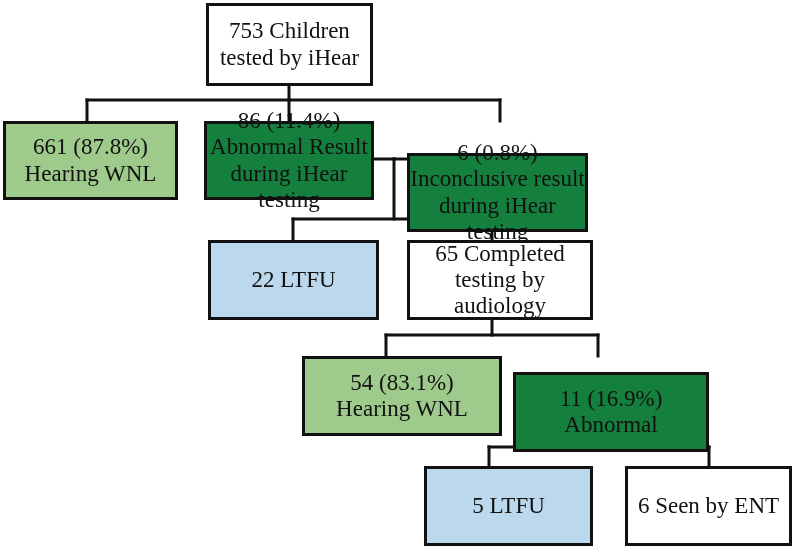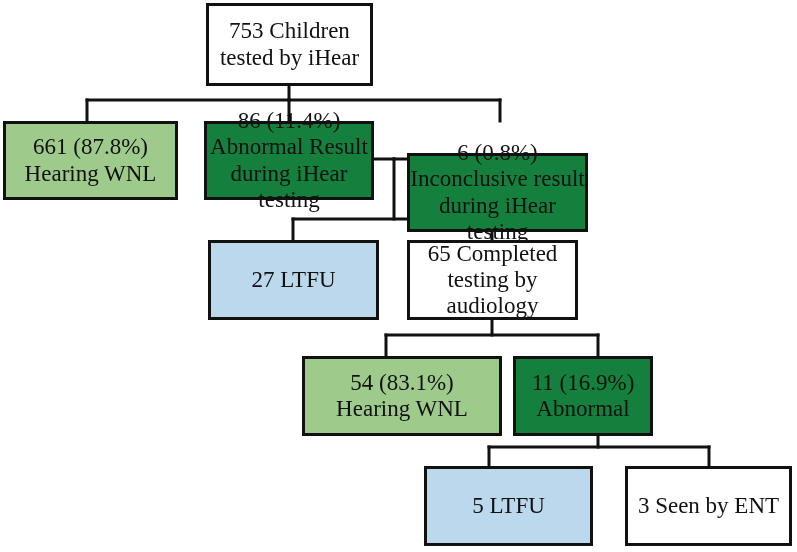--- a/index.html
+++ b/index.html
@@ -87,34 +87,34 @@
         <span class="txt">86 (11.4%)
 Abnormal Result
 during iHear testing</span>
       </div>
       <div class="node fill-yellow" style="left: 407px; top: 121px; width: 181px; height: 79px; margin-top: 32px;">
         <span class="txt">6 (0.8%)
 Inconclusive result
 during iHear testing</span>
       </div>
       <div class="node fill-blue" style="left: 208px; top: 240px; width: 171px; height: 80px;">
-        <span class="txt">27 LTFU</span>
+        <span class="txt">22 LTFU</span>
       </div>
-      <div class="node fill-white" style="left: 407px; top: 240px; width: 171px; height: 80px; text-align: center;">
+      <div class="node fill-white" style="left: 407px; top: 240px; width: 186px; height: 80px; text-align: center;">
         <span class="txt">65 Completed
 testing by audiology</span>
       </div>
       <div class="node fill-green" style="left: 302px; top: 356px; width: 200px; height: 80px;">
         <span class="txt">54 (83.1%)
 Hearing WNL</span>
       </div>
-      <div class="node fill-yellow" style="left: 513px; top: 356px; width: 140px; height: 80px;">
+      <div class="node fill-yellow" style="left: 513px; top: 372px; width: 196px; height: 80px;">
         <span class="txt">11 (16.9%)
 Abnormal</span>
       </div>
       <div class="node fill-blue" style="left: 404px; top: 466px; width: 169px; height: 80px; margin-left: 20px;">
         <span class="txt">5 LTFU</span>
       </div>
       <div class="node fill-white" style="left: 625px; top: 466px; width: 167px; height: 80px;">
-        <span class="txt">3 Seen by ENT</span>
+        <span class="txt">6 Seen by ENT</span>
       </div>
     </div>
 </div>
 
 </body></html>

